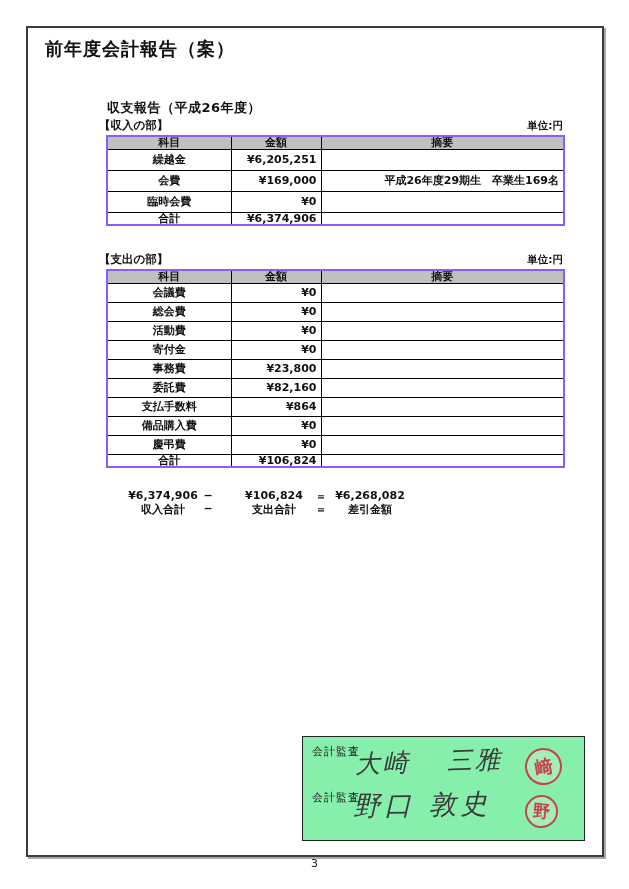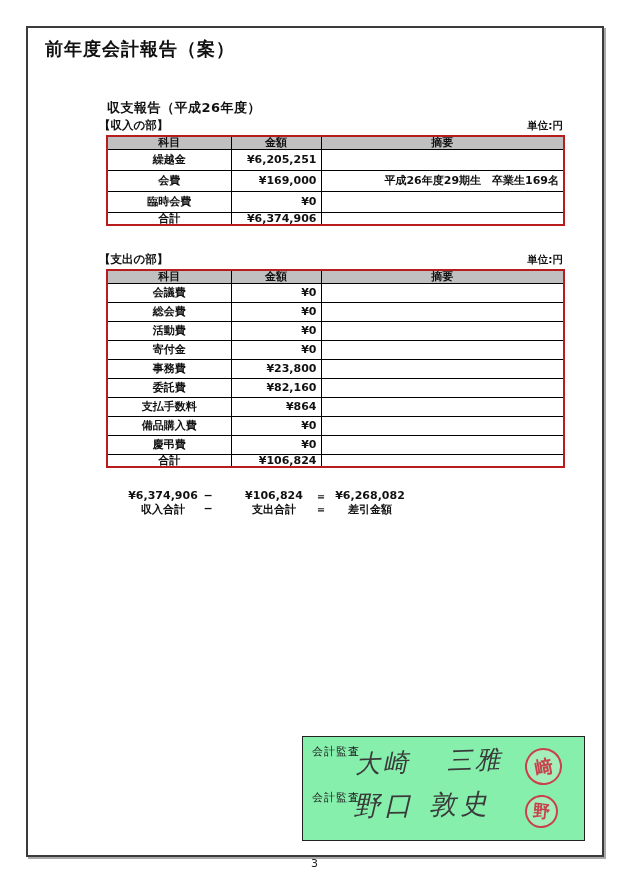--- a/index.html
+++ b/index.html
@@ -24,21 +24,21 @@
   .section.income{top:90px;}
   .section.expense{top:224px;}
   .section-head{
     display:flex;justify-content:space-between;align-items:center;
     margin-bottom:2px;font-weight:bold;
   }
   .sec-label{font-size:11.5px;margin-left:-7px;white-space:nowrap;}
   .unit-label{font-size:10.5px;white-space:nowrap;}
   table{
     border-collapse:collapse;table-layout:fixed;width:457px;
-    font-size:11px;font-weight:bold;border:2px solid #b91c1c;
+    font-size:11px;font-weight:bold;border:2px solid #8b5cf6;
   }
   th,td{border:1px solid #000;padding:0 4px;overflow:hidden;white-space:nowrap;line-height:1;}
   thead tr{height:13px;}
   thead th{background:#c0c0c0;text-align:center;font-weight:bold;}
   td.item{text-align:center;}
   td.amount{text-align:right;}
   td.note{text-align:right;padding-left:20px;}
   .tbl-income tbody tr{height:21px;}
   .tbl-income tbody tr:nth-child(4){height:16px;}
   .tbl-income tbody tr:last-child{height:13px;}

